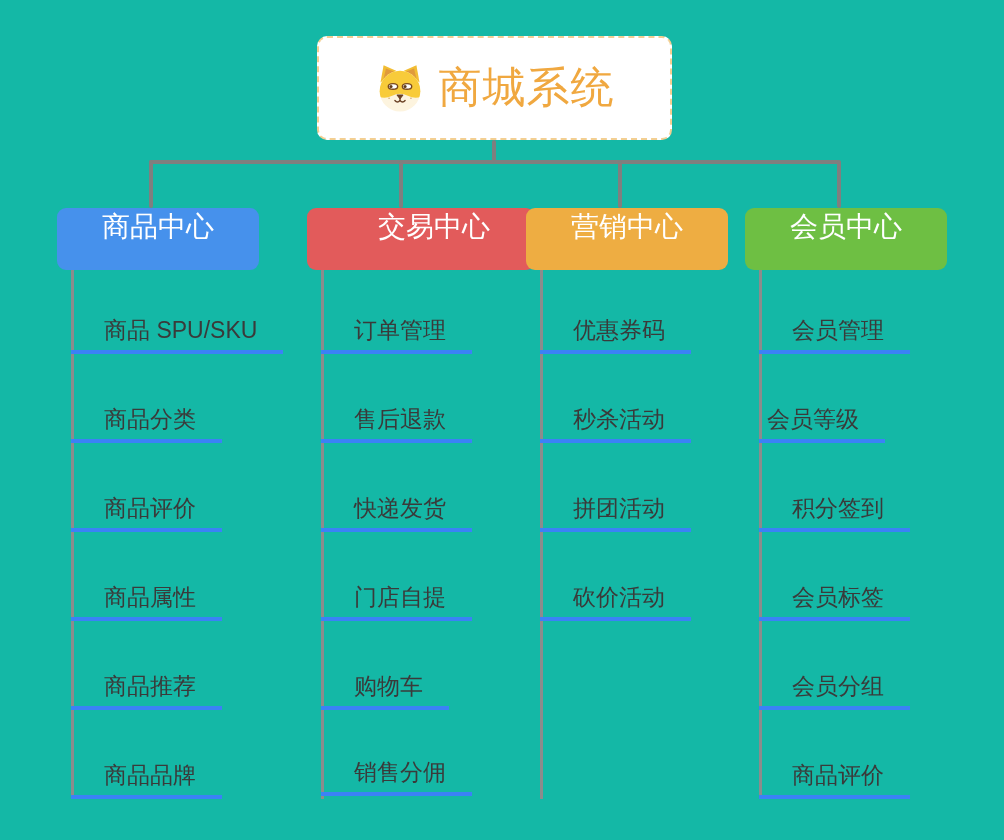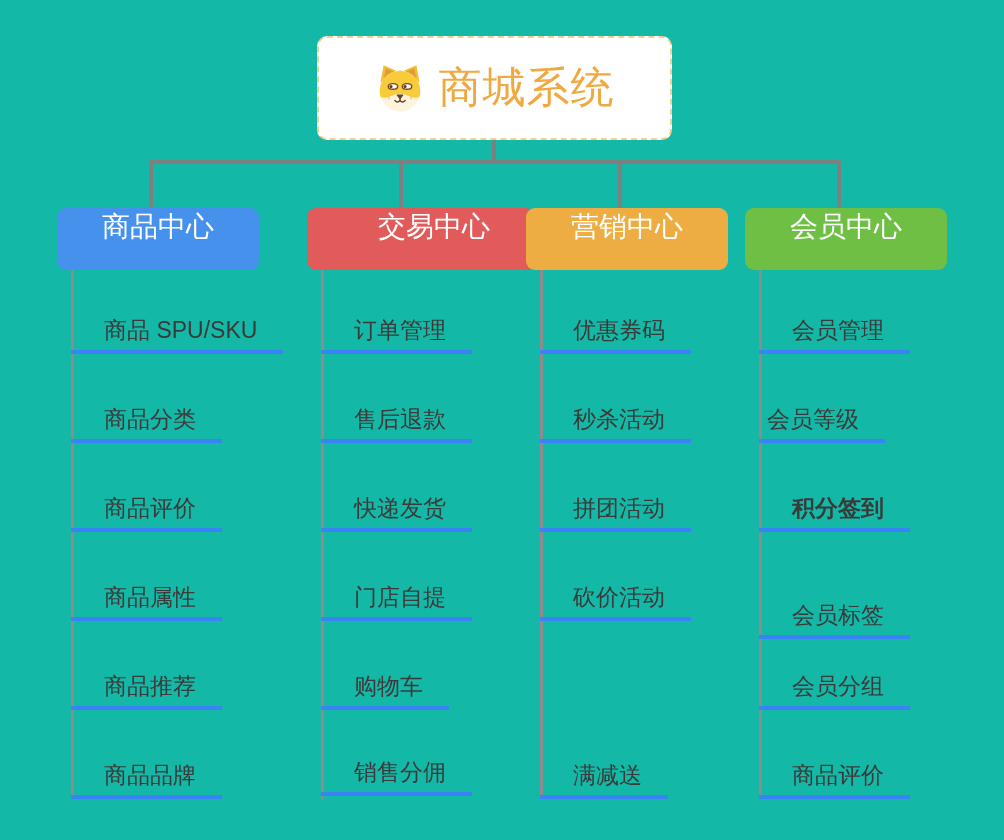--- a/index.html
+++ b/index.html
@@ -120,29 +120,28 @@
       </div>
       <div class="branch" style="left: 526px;">
     <div class="branch-header" style="background: rgb(238, 173, 66);">
       <span class="branch-label">营销中心</span>
     </div>
     <div class="spine"></div>
   <div class="leaf" style="top: 100px;">优惠券码</div>
         <div class="leaf" style="top: 189px;">秒杀活动</div>
         <div class="leaf" style="top: 278px;">拼团活动</div>
         <div class="leaf" style="top: 367px;">砍价活动</div>
-        <div class="leaf" style="top: 545px;">满减送</div>
       </div>
       <div class="branch" style="left: 745px;">
     <div class="branch-header" style="background: rgb(110, 191, 67);">
       <span class="branch-label">会员中心</span>
     </div>
     <div class="spine"></div>
   <div class="leaf" style="top: 100px;">会员管理</div>
         <div class="leaf" style="top: 189px; padding-left: 8px;">会员等级</div>
-        <div class="leaf" style="top: 278px; font-weight: bold;">积分签到</div>
-        <div class="leaf" style="top: 385px;">会员标签</div>
+        <div class="leaf" style="top: 278px;">积分签到</div>
+        <div class="leaf" style="top: 367px;">会员标签</div>
         <div class="leaf" style="top: 456px;">会员分组</div>
         <div class="leaf" style="top: 545px;">商品评价</div>
       </div>
     </div>
 
 </div>
 
 </body></html>

